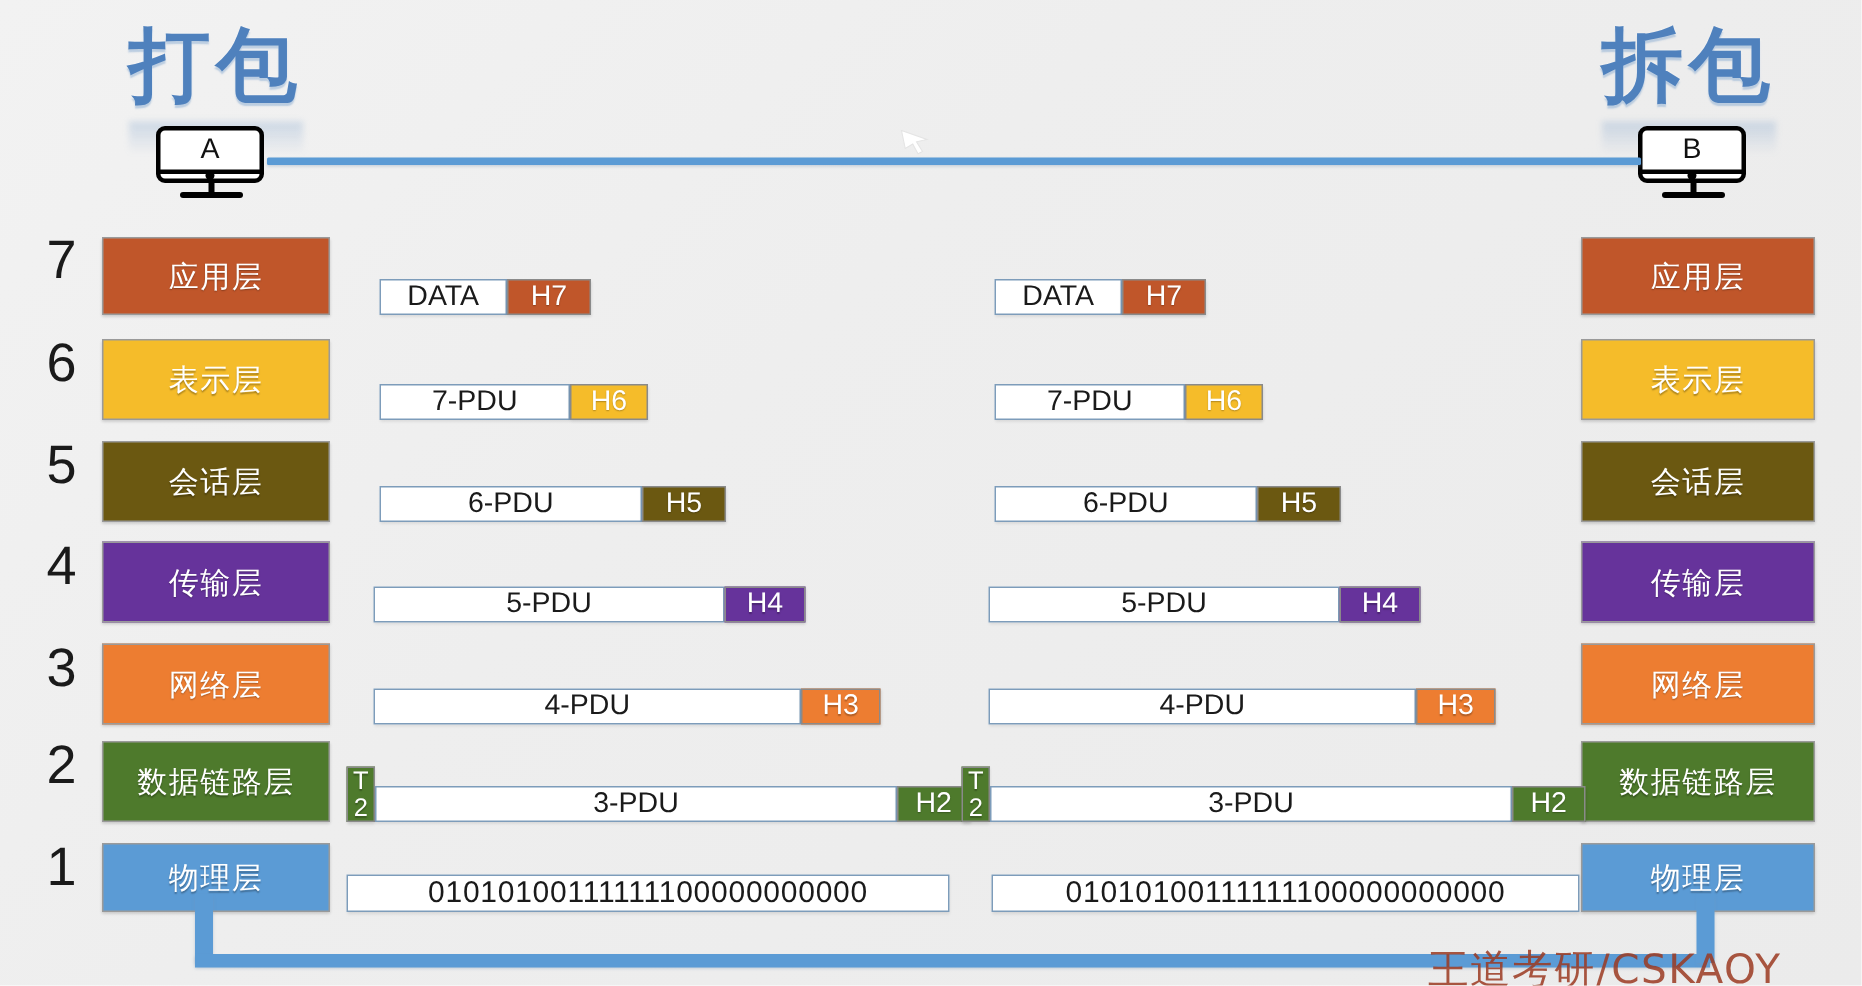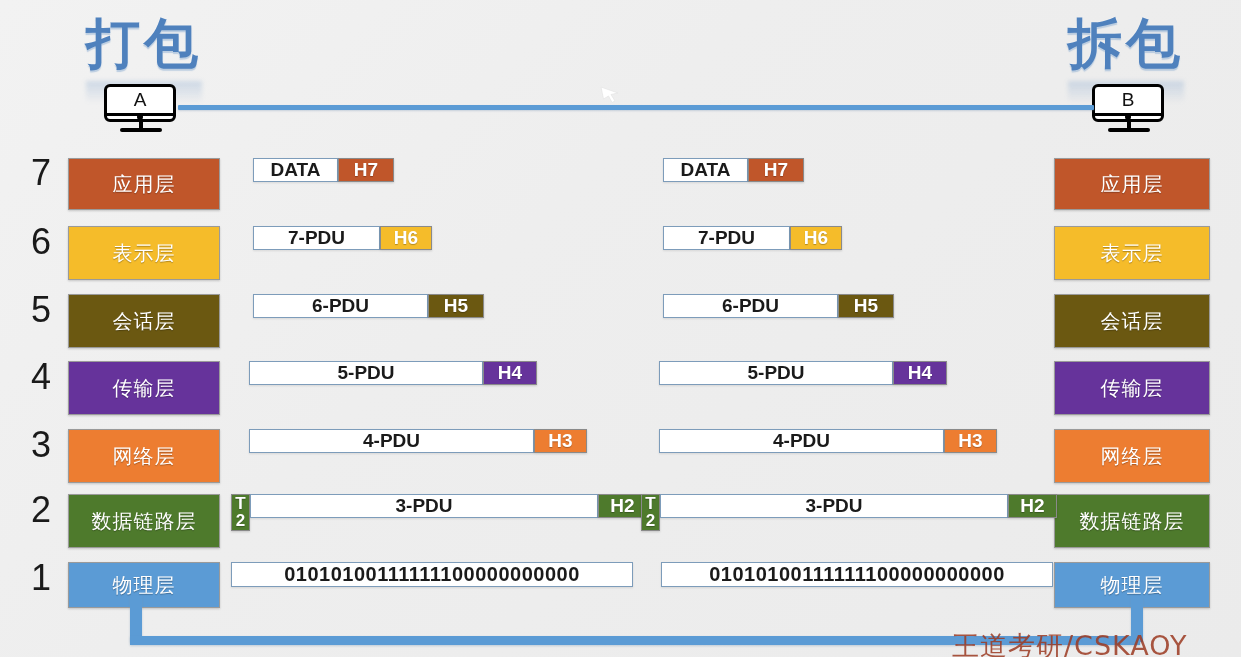--- a/index.html
+++ b/index.html
@@ -76,21 +76,21 @@
     color:#ffffff;font-size:20px;letter-spacing:1px;
     font-family:"DejaVu Sans","Liberation Sans",sans-serif;
     text-shadow:0 1px 1px rgba(0,0,0,.30);
     box-shadow:0 1px 2px rgba(0,0,0,.18);
   }
   .layer-box.left{left:68px;width:152px;}
   .layer-box.right{left:1054px;width:156px;}
 
   
   .pkt{
-    position:absolute;display:flex;align-items:flex-start;height:100%;font-weight:bold;
+    position:absolute;display:flex;align-items:flex-end;height:100%;
   }
   .pkt-body{
     background:#ffffff;border:1px solid #7d9cba;box-sizing:border-box;
     display:flex;align-items:center;justify-content:center;
     font-size:19px;color:#1a1a1a;
     font-family:"Liberation Sans",sans-serif;
     box-shadow:0 1px 2px rgba(0,0,0,.10);
   }
   .pkt-head{
     box-sizing:border-box;border:1px solid #8a8a8a;

